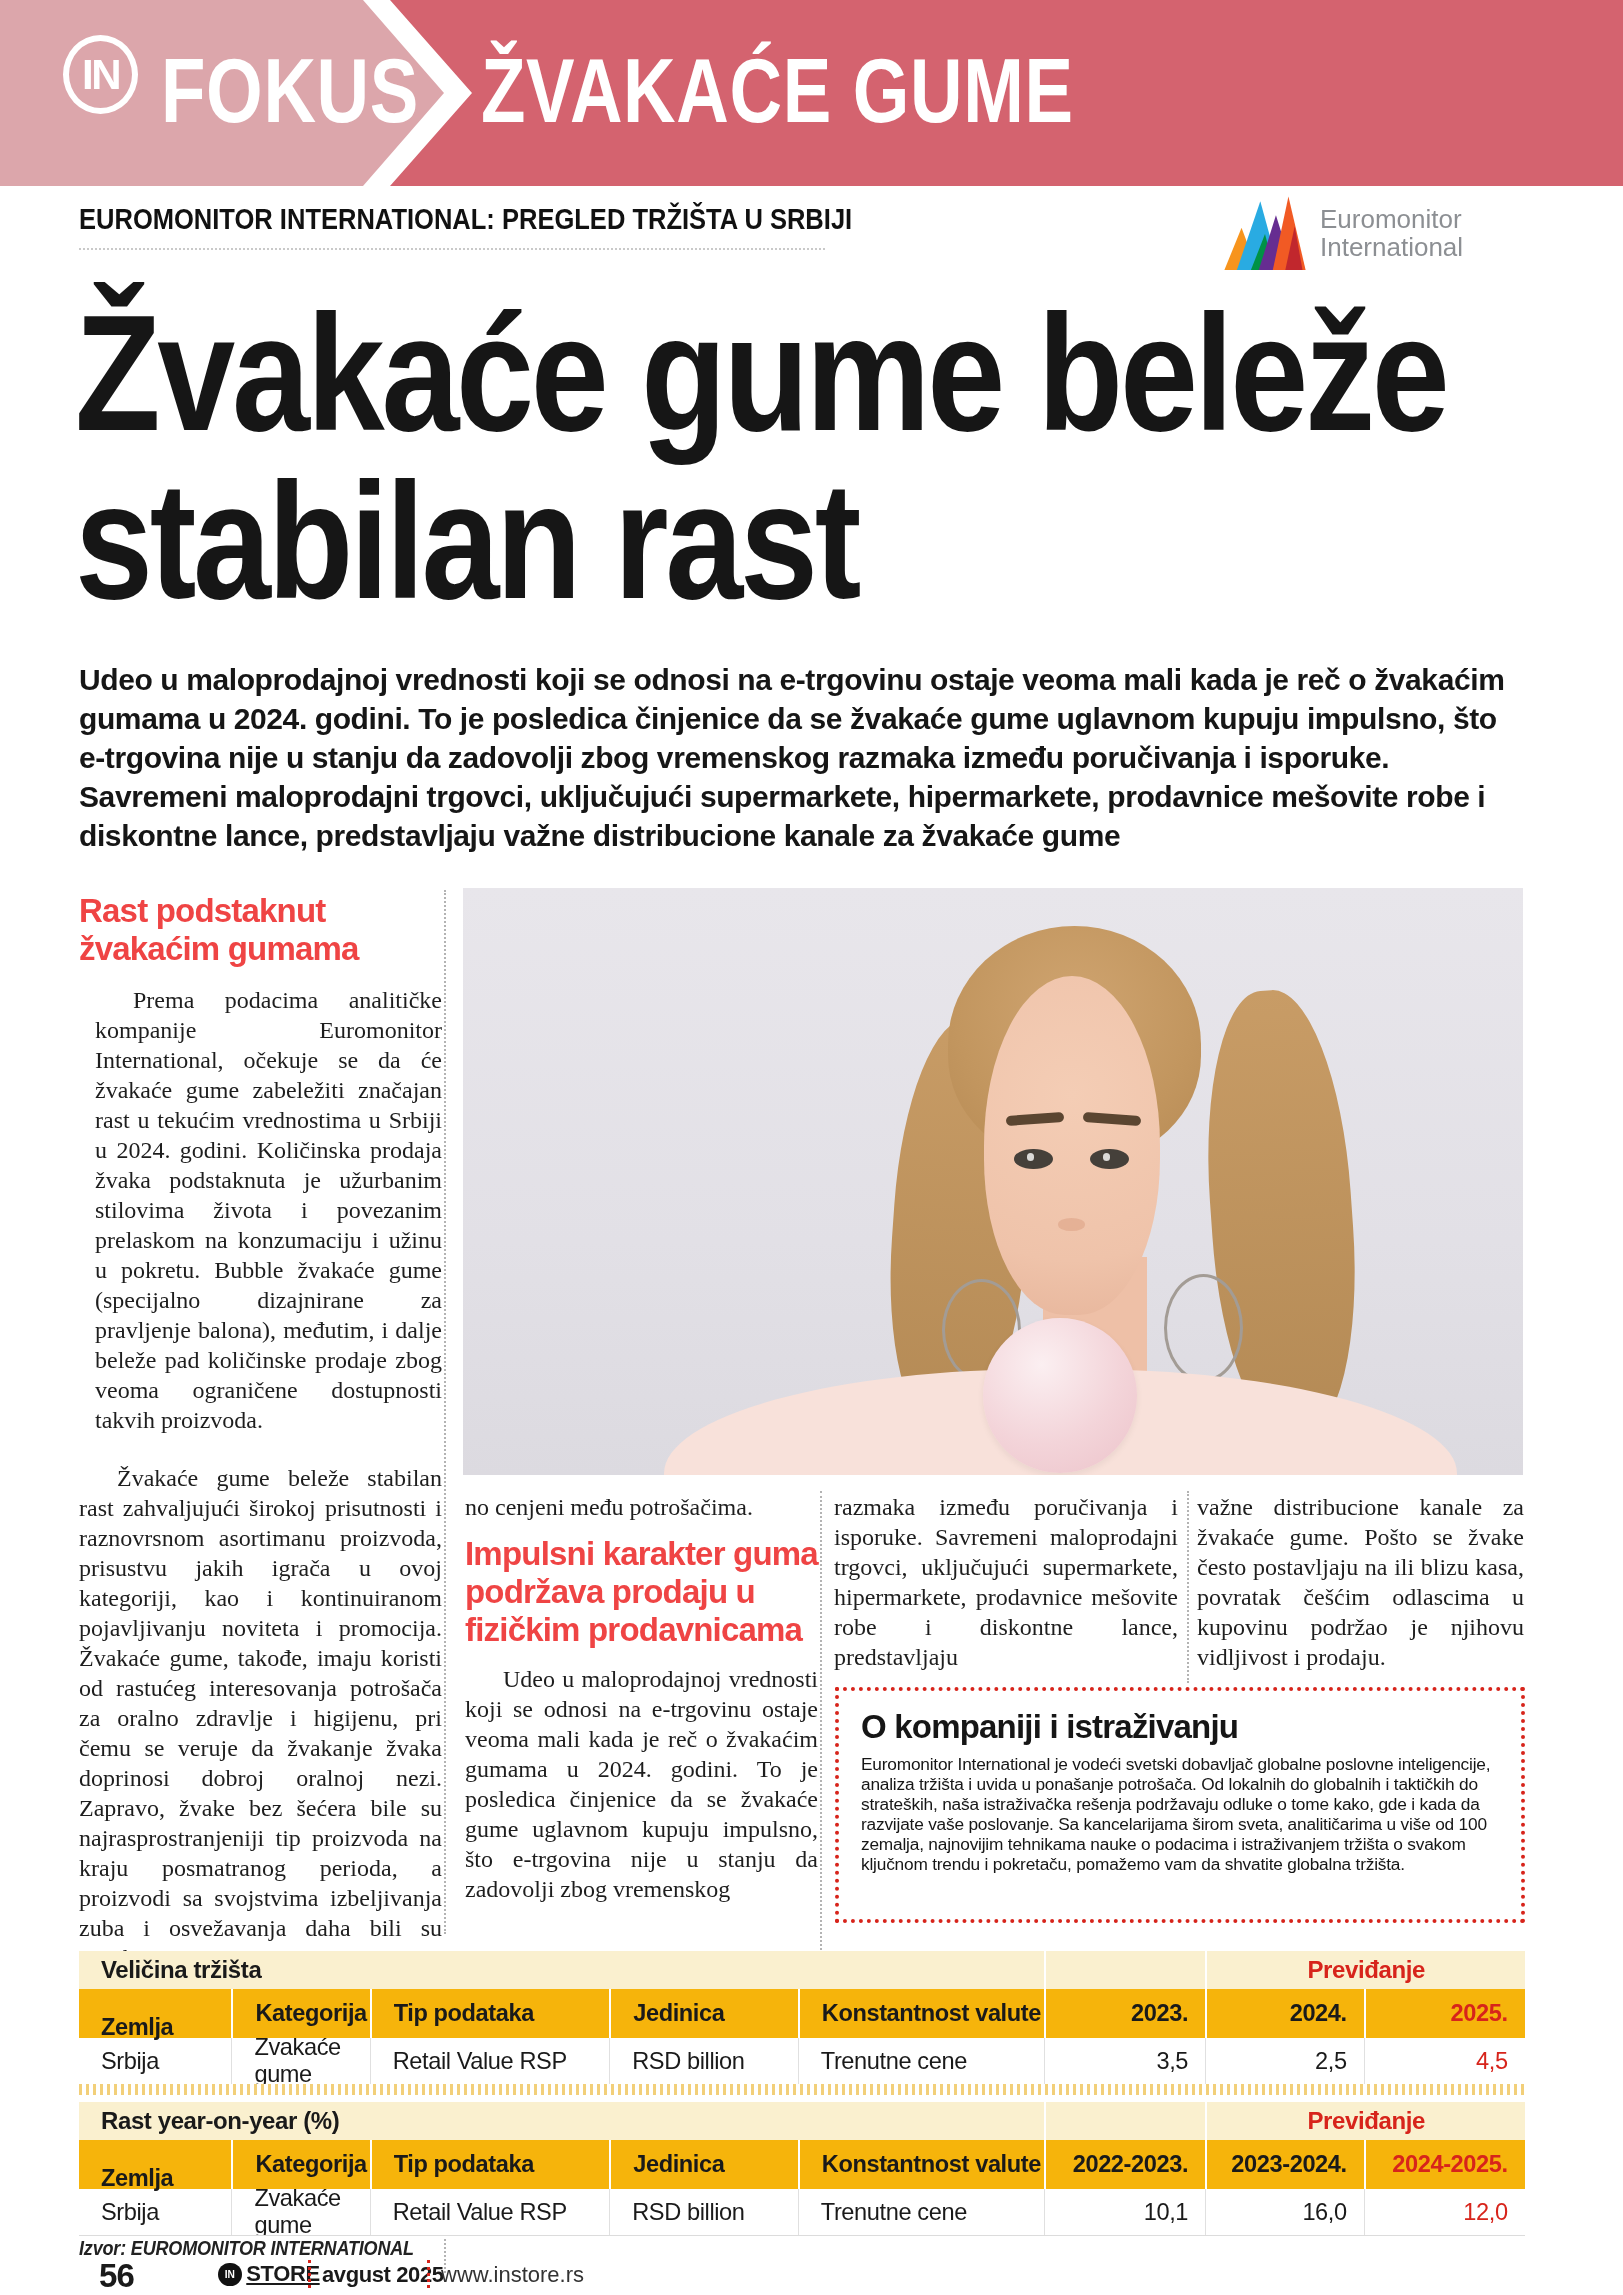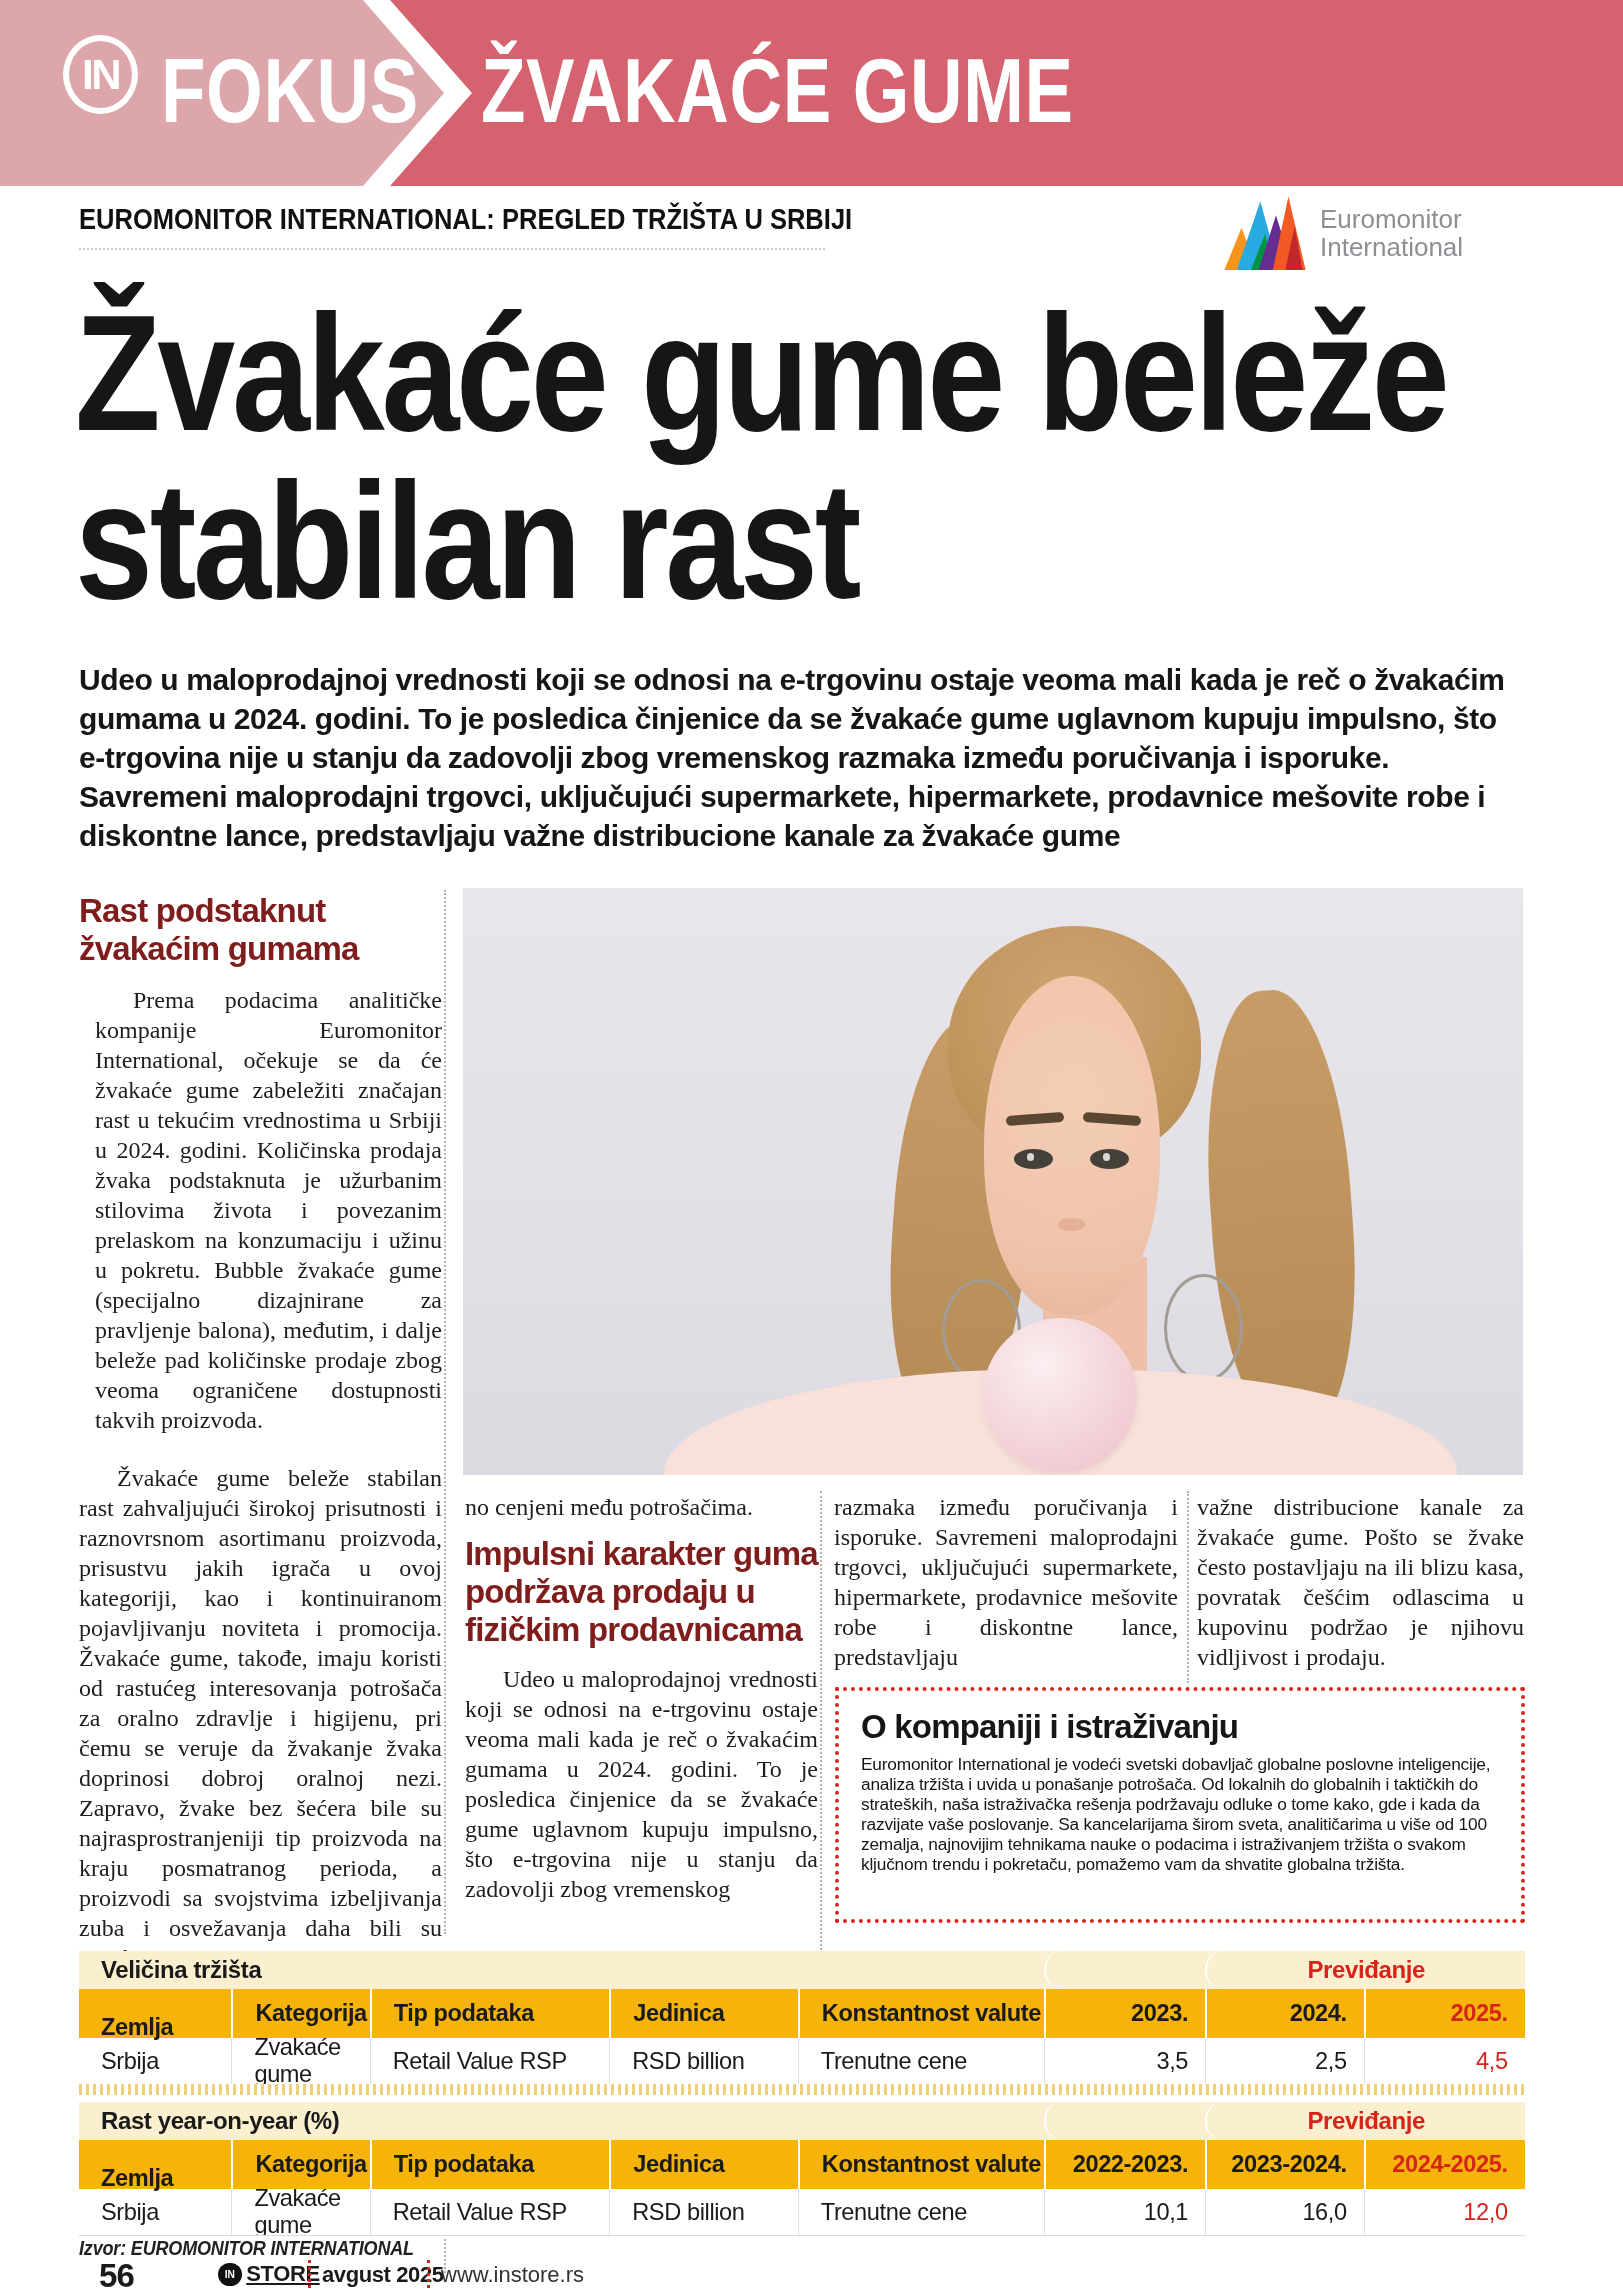--- a/index.html
+++ b/index.html
@@ -64,21 +64,21 @@
   .hoop-r { left:701px; top:386px; width:79px; height:108px; }
   .sweater { position:absolute; left:201px; top:481px; width:793px; height:110px; background:#f8e1da;
     border-radius:48% 48% 0 0 / 95% 95% 0 0; }
   .bubble { position:absolute; left:520px; top:430px; width:154px; height:155px; border-radius:50%;
     background:radial-gradient(circle at 38% 30%, #fbeff1 0%, #f3d4d9 55%, #ecc3ca 100%);
     box-shadow:0 3.1px 7.9px rgba(0,0,0,0.06); }
 
   
   .col { position:absolute; text-align:justify; }
   .col-heading { font-family:"Liberation Sans", sans-serif; font-weight:bold; font-size:33px; line-height:38px;
-    letter-spacing:-0.8px; text-align:left; color:#7f1d1d; }
+    letter-spacing:-0.8px; text-align:left; color:#ef4444; }
   .body-serif { font-family:"Liberation Serif", serif; font-size:24px; line-height:30px; color:#1e1e1e; }
   .indent { text-indent:38px; }
   .col1 { left:79px; top:892px; width:363px; }
   .col1 .p1 { margin-top:17.3px;margin-left:16px; }
   .col1 .p2 { margin-top:28px; }
   .col2 { left:465px; top:1492px; width:353px; }
   .col2 .lead { margin-bottom:12.6px; }
   .col2 .p { margin-top:15.7px; }
   .col2 .col-heading { margin-top:6.3px; }
   .col3 { left:834px; top:1492px; width:344px; }
@@ -96,21 +96,21 @@
   .trow { display:flex; width:100%; }
   .tband { height:38px; background:#faf0cf; align-items:center; }
   .tgold { height:49px; background:#f6b40b; align-items:center; }
   .twhite { height:47px; background:#ffffff; align-items:center; border-bottom:1.6px solid #dcdcdc; }
   .tcell { display:flex; align-items:center; height:100%; font-size:23.6px; letter-spacing:-0.4px; overflow:hidden; }
   .tband .tcell { font-size:24px; }
   .tgold .tcell { font-weight:bold; border-left:2.4px solid #fff; }
   .tgold .tcell:first-child { border-left:none;margin-top:28px; }
   .twhite .tcell { border-left:1.6px solid #e0e0e0; }
   .twhite .tcell:first-child { border-left:none; }
-  .tband .tcell { border-left:2.4px solid #fff;border-radius:18px; }
+  .tband .tcell { border-left:2.4px solid #fff; }
   .tband .tcell:first-child { border-left:none; }
   .lpad { padding-left:22px; justify-content:flex-start; }
   .rpad { padding-right:17.3px; justify-content:flex-end; }
   .red { color:#d7241b; }
   .bold { font-weight:bold; }
   .w1{width:10.54%;} .w2{width:9.56%;} .w3{width:16.57%;} .w4{width:13.04%;} .w5{width:17.0%;}
   .w6{width:11.19%;} .w7{width:10.97%;} .w8{width:11.13%;}
   .wtitle{width:66.71%;} .wfore{width:22.10%;}
   .stripe { position:absolute; left:79px; top:2084px; width:1446px; height:11px;
     background:repeating-linear-gradient(90deg, #f2cf79 0 3.1px, #ffffff 3.1px 7px); }

